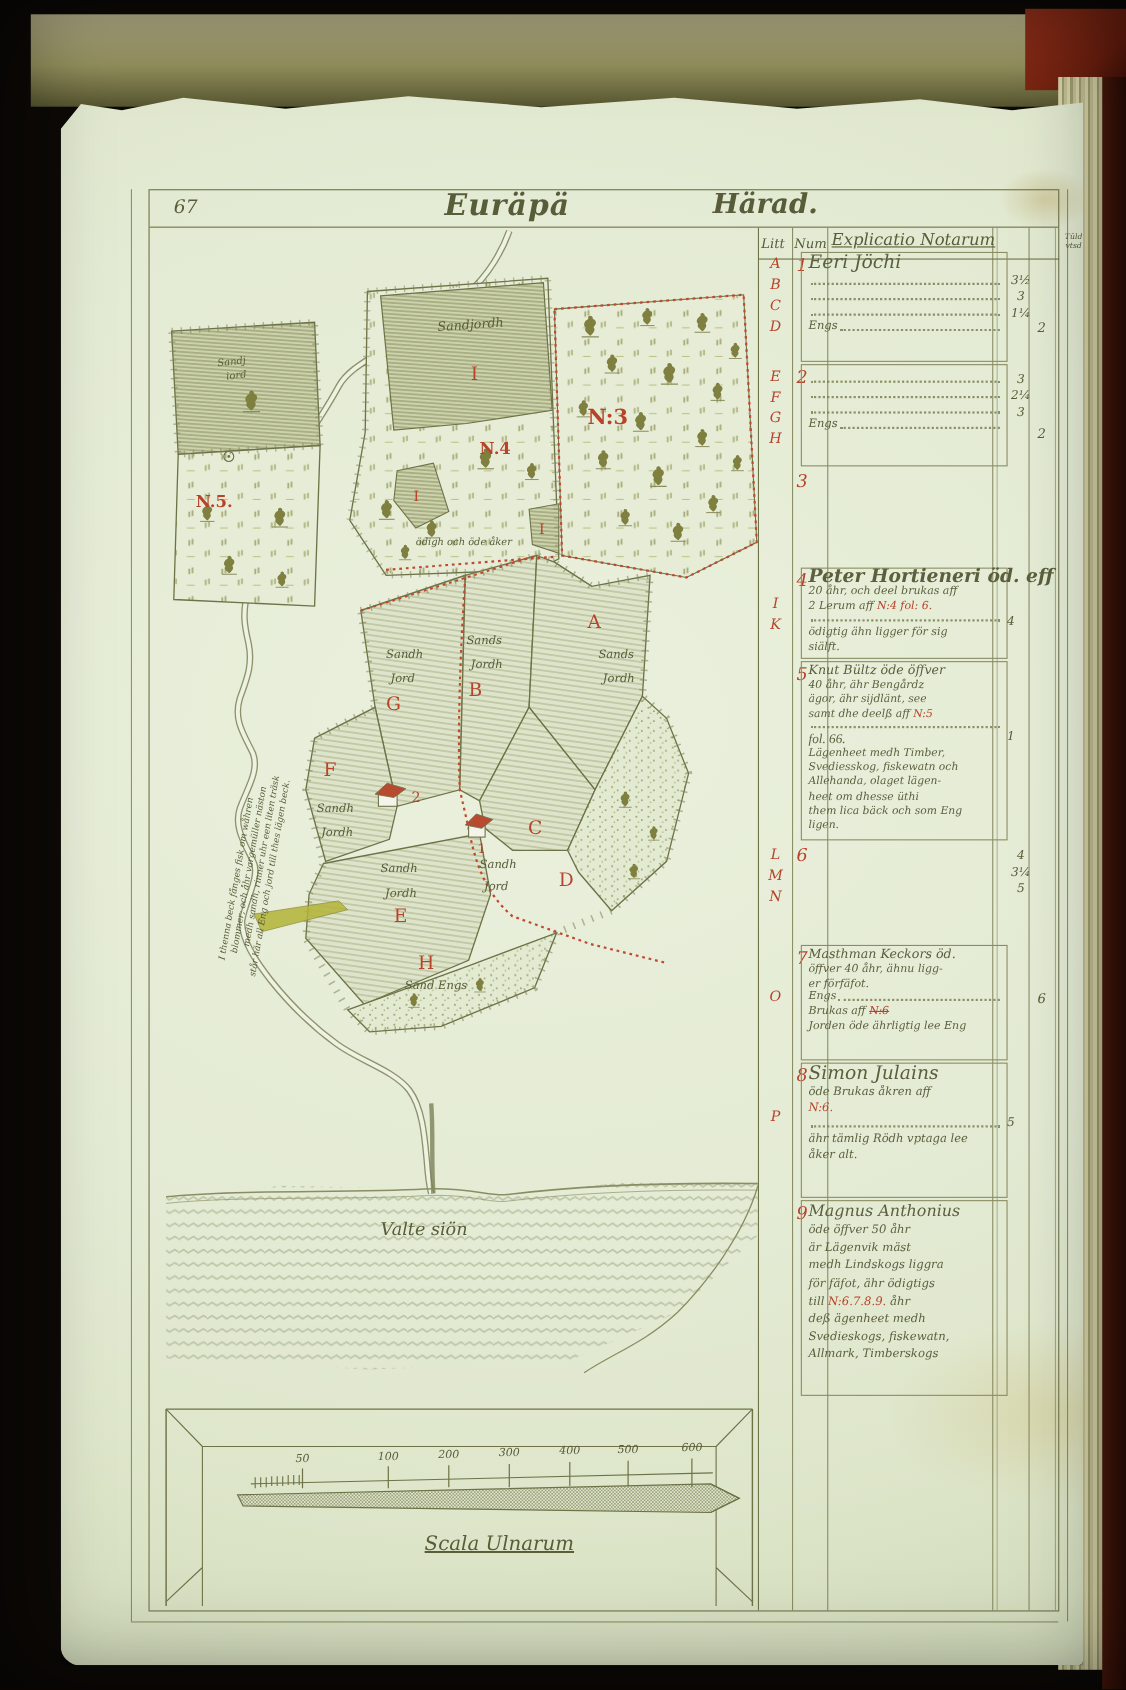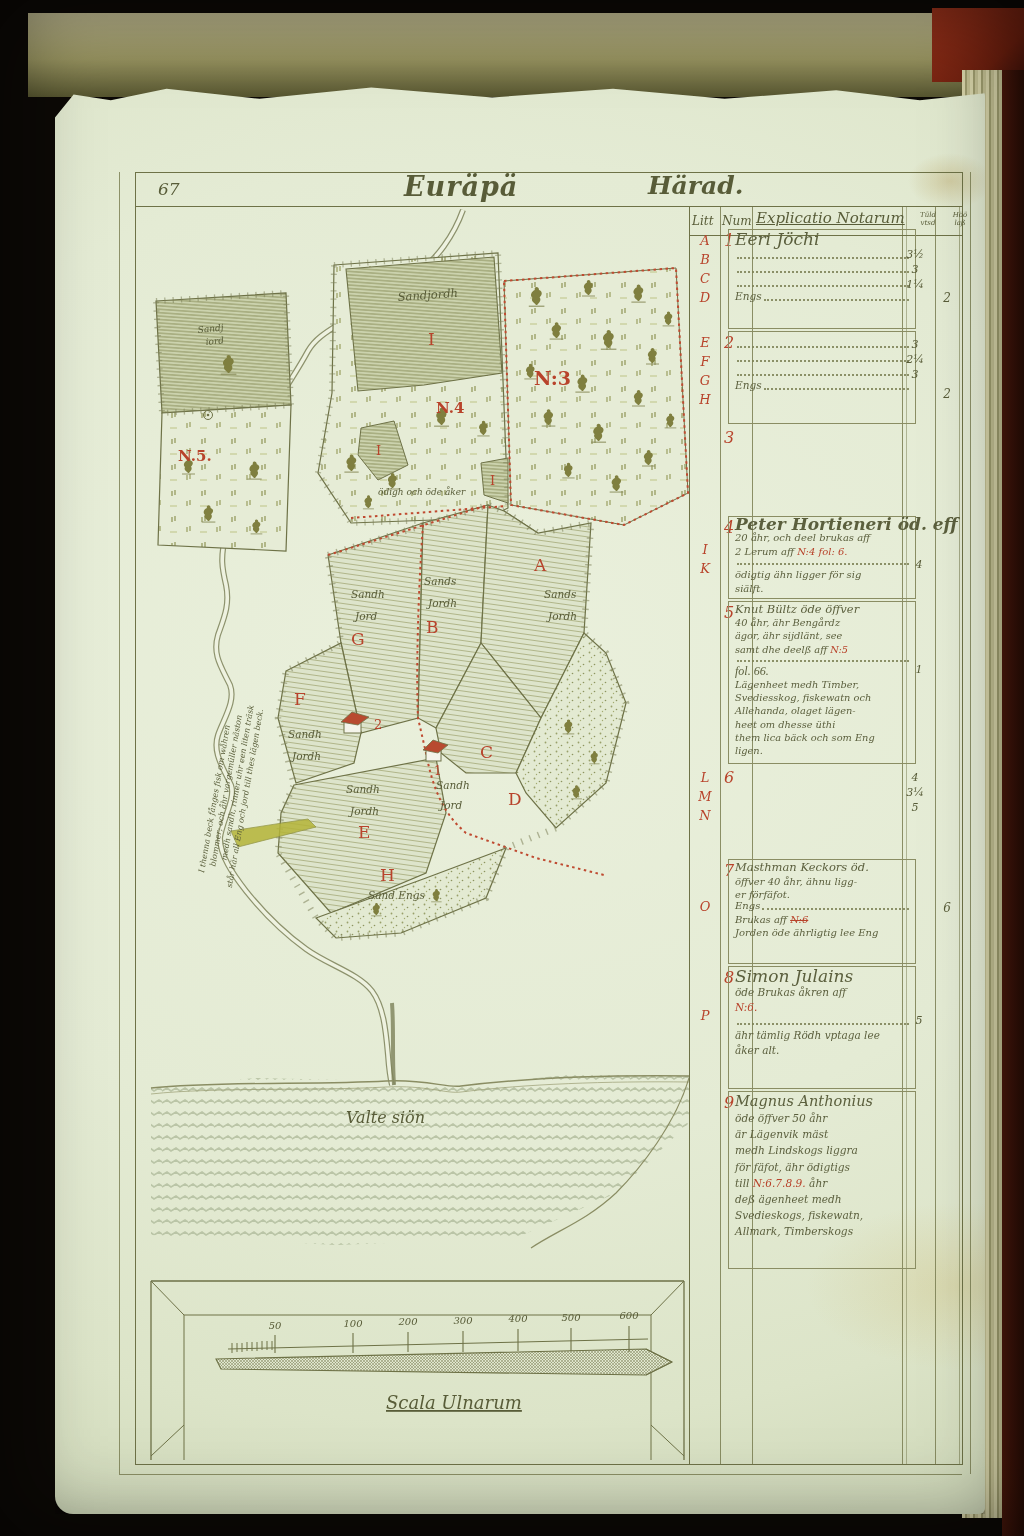--- a/index.html
+++ b/index.html
@@ -34,33 +34,33 @@
   .title-main{position:absolute;left:268px;top:-2px;font-size:27px;font-style:italic;font-weight:bold;letter-spacing:1px;}
   .title-right{position:absolute;left:512px;top:-2px;font-size:25px;font-style:italic;font-weight:bold;}
   .map-svg{position:absolute;left:0;top:0;}
   
   .tbl{position:absolute;left:553px;top:34px;width:273px;height:1257px;border-left:1.2px solid #6e7247;font-style:italic;}
   .vr{position:absolute;top:0;bottom:0;width:1px;background:#7a7e51;opacity:.85;}
   .tbl-head{position:absolute;left:0;top:4px;right:0;height:24px;border-bottom:1px solid #6e7247;}
   .h-litt{position:absolute;left:2px;top:3px;font-size:12px;}
   .h-num{position:absolute;left:32px;top:3px;font-size:12px;}
   .h-exp{position:absolute;left:66px;top:-2px;font-size:15px;text-decoration:underline;white-space:nowrap;}
-  .h-c1,.h-c2{position:absolute;top:0;font-size:7px;line-height:8px;text-align:center;width:52px;}
+  .h-c1,.h-c2{position:absolute;top:0;font-size:7px;line-height:8px;text-align:center;width:52px;padding-left:48px;}
   .h-c1{left:212px;} .h-c2{left:244px;}
   .entry{position:absolute;left:0;right:0;}
   .litt{position:absolute;left:0;width:30px;top:4px;display:flex;flex-direction:column;align-items:center;gap:4px;
         font-size:13px;}
   .num{position:absolute;left:34px;top:2px;width:26px;font-size:16px;}
   .box{position:absolute;left:38px;width:176px;top:0;bottom:2px;border:1px solid #8a8d63;padding:1px 4px 0 6px;
        font-size:10.5px;line-height:14.6px;color:#5b5f3d;}
   .bname{font-size:17px;line-height:17px;white-space:nowrap;}
   .bline{white-space:nowrap;}
   .dotrow{display:flex;align-items:flex-end;height:14px;}
   .dots{flex:1;border-bottom:2px dotted #7c8054;margin:0 2px 3px 2px;opacity:.85;}
-  .v1{position:absolute;left:201px;width:48px;top:2px;font-size:11px;text-align:center;line-height:15px;}
+  .v1{position:absolute;left:214px;width:48px;top:2px;font-size:11px;text-align:center;line-height:15px;}
   .vmid{position:absolute;left:214px;width:30px;font-size:11px;text-align:center;}
   .v2mid{position:absolute;left:246px;width:22px;font-size:12px;text-align:center;}
 </style>
 </head>
 <body>
 
 <div class="photo">
   <div class="top-band"></div>
   <div class="cover-red"></div>
   <div class="edges"></div>

